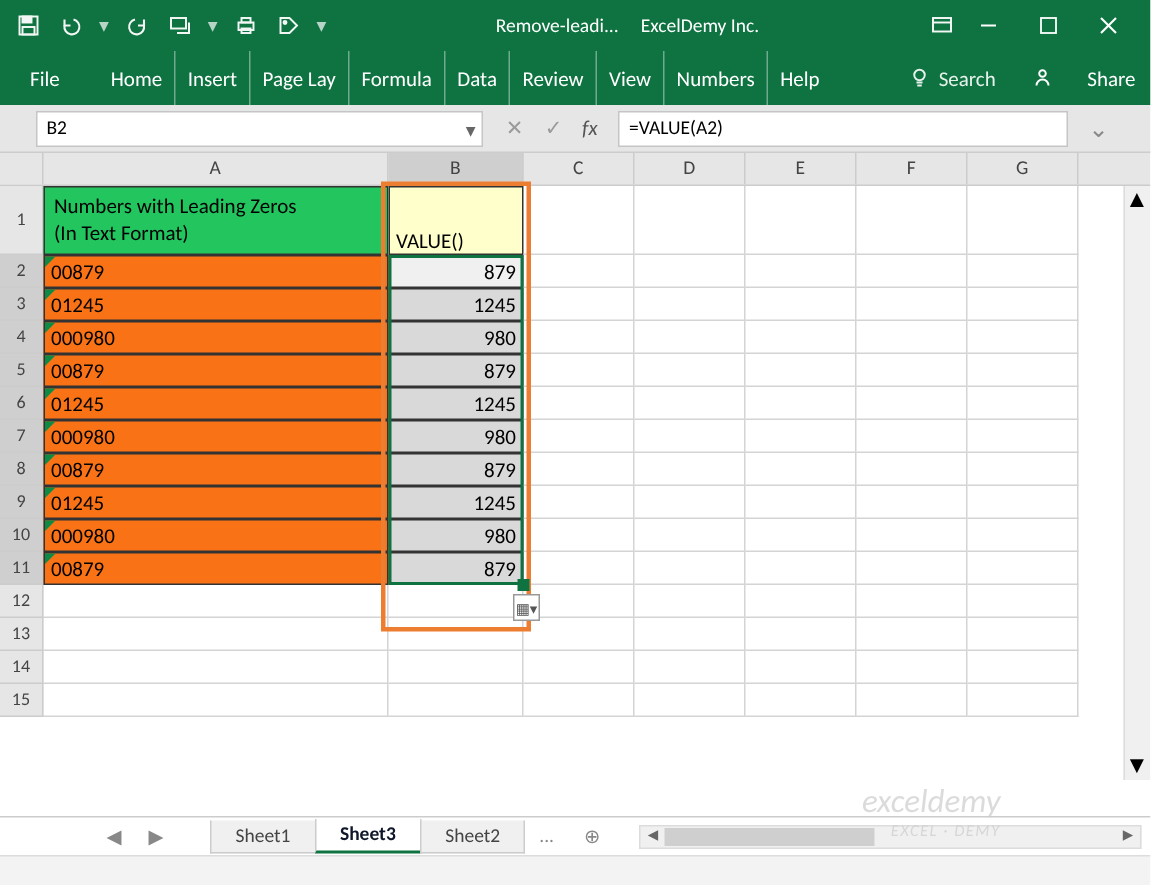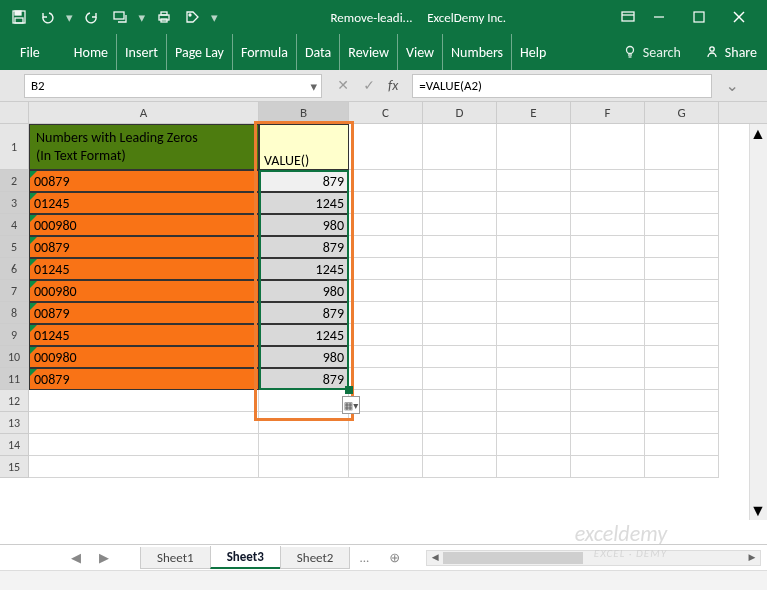--- a/index.html
+++ b/index.html
@@ -12,21 +12,21 @@
 .titlebar .filename { flex: 1; text-align: center; white-space: nowrap; overflow: hidden; }
 .titlebar .winctl { display: flex; gap: 0; }
 .titlebar .winbtn { width: 40px; height: 34px; display: flex; align-items: center; justify-content: center; }
 
 .ribbon-tabs { background: #0e7341; height: 36px; display: flex; align-items: center; color: #fff; font-size: 14px; padding: 0 10px 0 16px; }
 .ribbon-tabs .tab { padding: 0 4px; margin-right: 4px; height: 36px; display: flex; align-items: center; border-right: 1px solid rgba(255,255,255,0.4); padding-right: 8px; }
 .ribbon-tabs .tab.first { border-right: none; margin-right: 22px; }
 .ribbon-tabs .tab.last { border-right: none; }
 .ribbon-tabs .spacer { flex: 1; }
 .ribbon-tabs .search-area { display: flex; align-items: center; gap: 6px; opacity: 0.9; }
-.ribbon-tabs .share-area { display: flex; align-items: center; gap: 6px; margin-left: 24px; }
+.ribbon-tabs .share-area { display: flex; align-items: center; gap: 23px; margin-left: 24px; }
 
 .formula-area { background: #e6e6e6; border-bottom: 1px solid #ccc; height: 32px; display: flex; align-items: center; padding: 4px 24px; gap: 10px; }
 .name-box { background: #fff; border: 1px solid #c5c5c5; height: 24px; width: 298px; display: flex; align-items: center; padding: 0 6px; font-size: 13px; position: relative; }
 .name-box .dd { position: absolute; right: 4px; top: 4px; color: #666; }
 .fx-controls { display: flex; align-items: center; gap: 4px; color: #9a9a9a; font-size: 14px; }
 .fx-controls .fxbtn { width: 22px; text-align: center; }
 .fx-label { font-style: italic; color: #555; font-size: 14px; margin: 0 4px; }
 .formula-input { background: #fff; border: 1px solid #c5c5c5; height: 24px; flex: 1; padding: 0 6px; font-size: 13px; display: flex; align-items: center; }
 
 .grid-wrap { position: relative; }
@@ -44,21 +44,21 @@
 .row-h { width: 29px; background: #e6e6e6; border-right: 1px solid #ccc; border-bottom: 1px solid #ccc; text-align: center; font-size: 12px; color: #444; display: flex; align-items: center; justify-content: center; }
 .row-h.sel { background: #cfcfcf; }
 .cell { border-right: 1px solid #d4d4d4; border-bottom: 1px solid #d4d4d4; font-size: 14px; padding: 0 4px; display: flex; align-items: center; }
 .cell.A { width: 230px; }
 .cell.B { width: 90px; justify-content: flex-end; }
 .cell.C { width: 74px; }
 .cell.rest { width: 74px; }
 
 .cell.dataA { background: #f97316; border: 1px solid #333; font-family: Calibri, sans-serif; position: relative; }
 .cell.dataA::before { content: ""; position: absolute; top: 0; left: 0; border-top: 7px solid #0d8b45; border-right: 7px solid transparent; }
-.cell.headerA { background: #4d7c0f; border: 1px solid #333; font-family: Calibri, sans-serif; padding: 4px 6px; align-items: flex-start; flex-direction: column; line-height: 1.3; }
+.cell.headerA { background: #22c55e; border: 1px solid #333; font-family: Calibri, sans-serif; padding: 4px 6px; align-items: flex-start; flex-direction: column; line-height: 1.3; }
 .cell.headerB { background: #ffffcc; border: 1px solid #333; justify-content: flex-start; align-items: flex-end; padding-bottom: 0; }
 .cell.dataB { background: #d9d9d9; border: 1px solid #333; }
 .cell.dataB.active { background: #f0f0f0; }
 
 .selection-outline { position: absolute; border: 3px solid #ed7d31; pointer-events: none; }
 .inner-sel { position: absolute; border: 2px solid #0e7341; pointer-events: none; }
 .fill-handle { position: absolute; width: 8px; height: 8px; background: #0e7341; pointer-events: none; }
 .autofill-icon { position: absolute; width: 18px; height: 18px; border: 1px solid #999; background: #fff; font-size: 10px; display: flex; align-items: center; justify-content: center; color: #555; }
 
 .right-edge { position: absolute; right: 0; top: 0; bottom: 56px; width: 18px; background: #f0f0f0; border-left: 1px solid #dcdcdc; }

